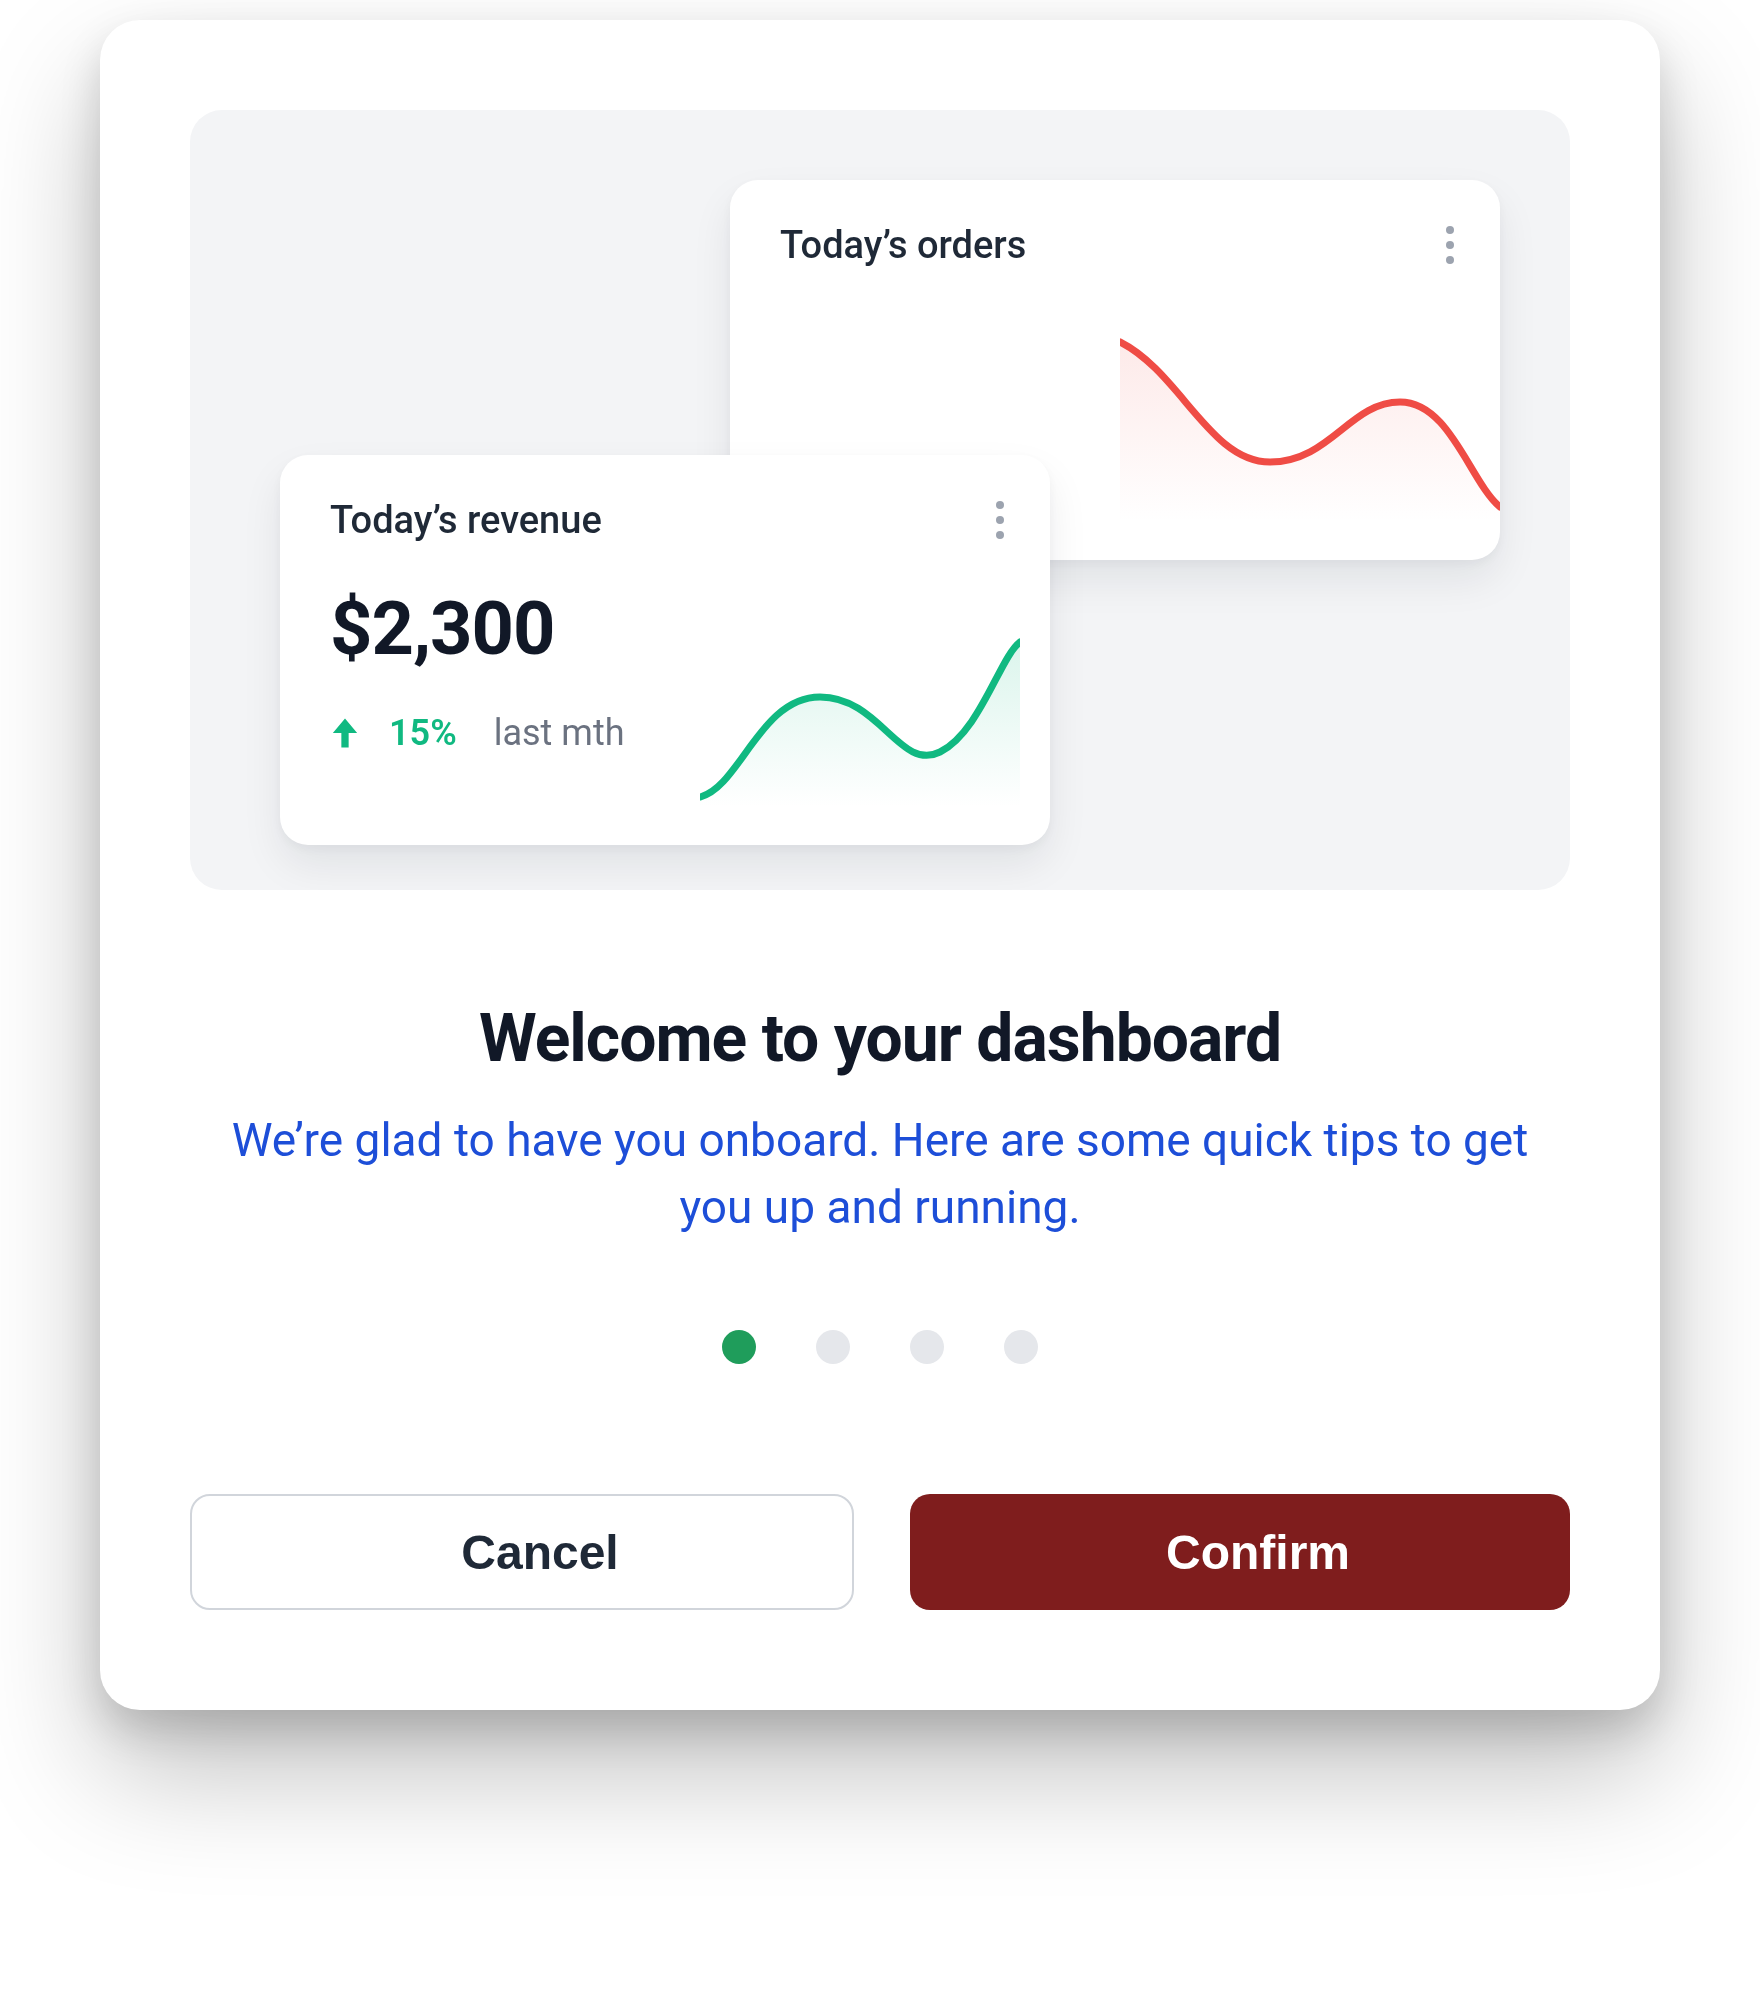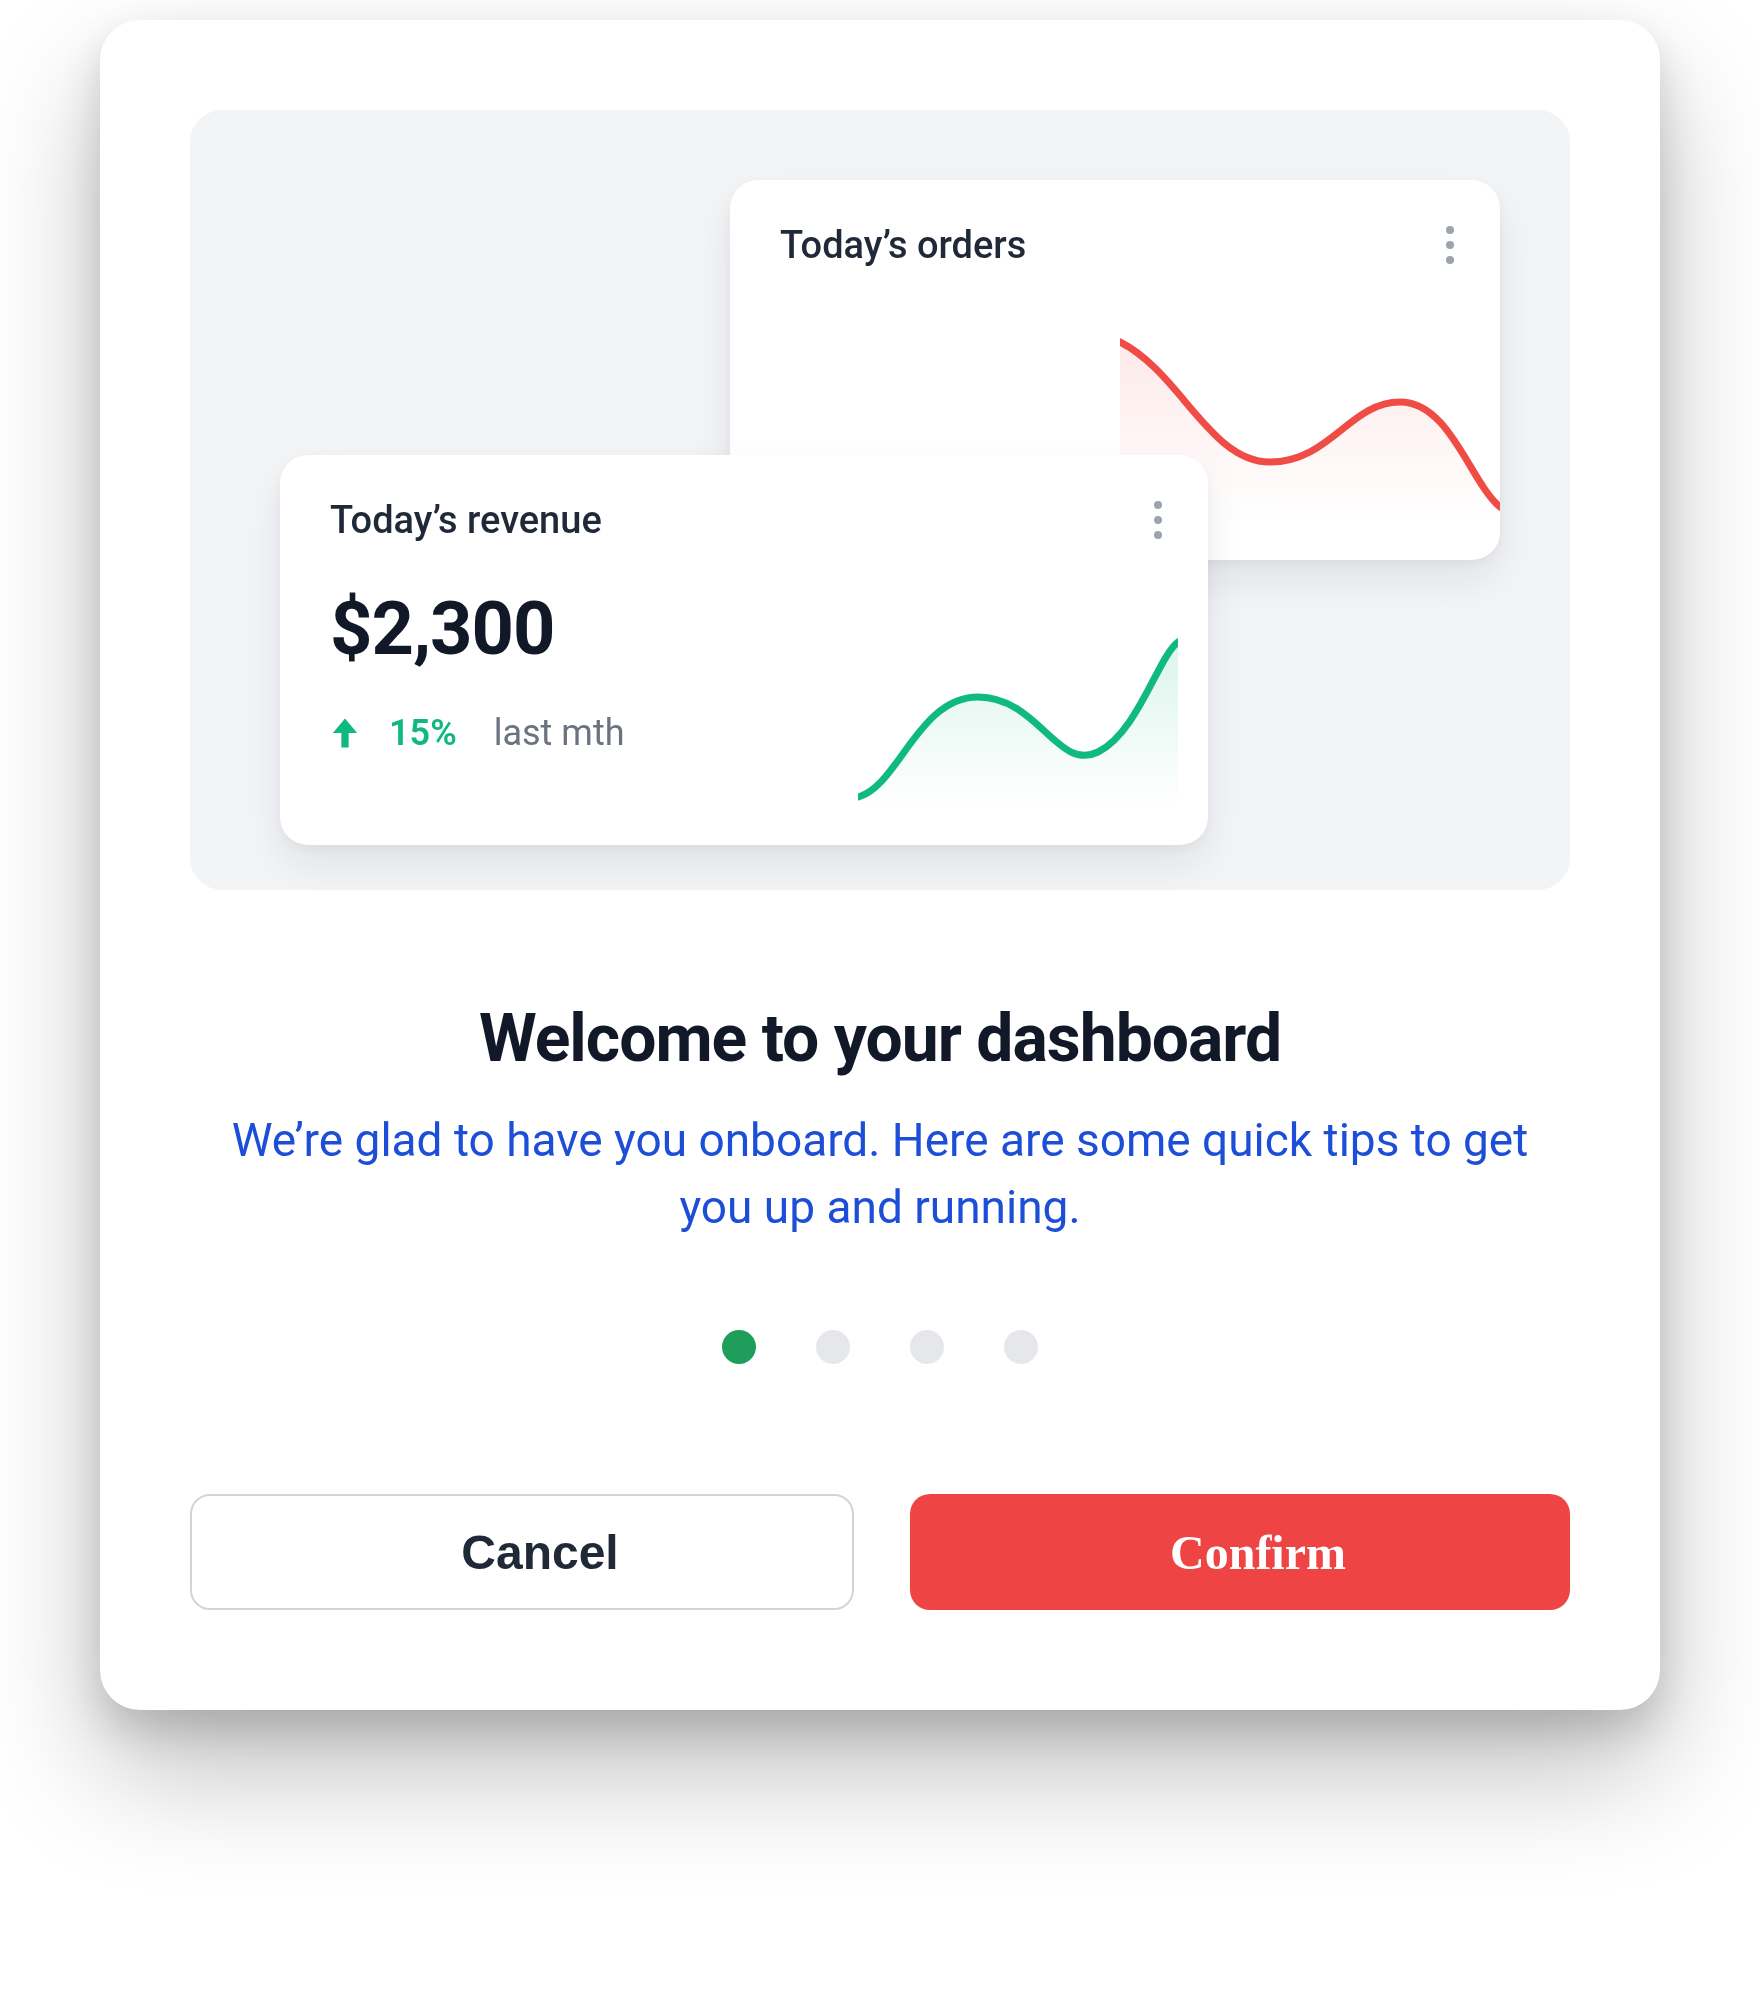--- a/index.html
+++ b/index.html
@@ -38,21 +38,21 @@
   }
   .card-orders {
     top: 70px;
     left: 540px;
     width: 770px;
     height: 380px;
   }
   .card-revenue {
     top: 345px;
     left: 90px;
-    width: 928px;
+    width: 770px;
     height: 390px;
     z-index: 2;
   }
   .card-head {
     display: flex;
     align-items: center;
     justify-content: space-between;
   }
   .card-title {
     font-size: 38px;
@@ -161,23 +161,22 @@
     cursor: pointer;
     border: none;
     padding-left: 36px;
   }
   .btn-secondary {
     background: #ffffff;
     color: #1F2937;
     border: 2px solid #D1D5DB;
   }
   .btn-primary {
-    background: #ef4444;
+    background: #7f1d1d;
     color: #ffffff;
-    font-family: Liberation Serif, serif;
   }
 </style>
 </head>
 <body>
 
 <div class="modal">
 
   <div class="illustration">
 
     <div class="stat-card card-orders">

